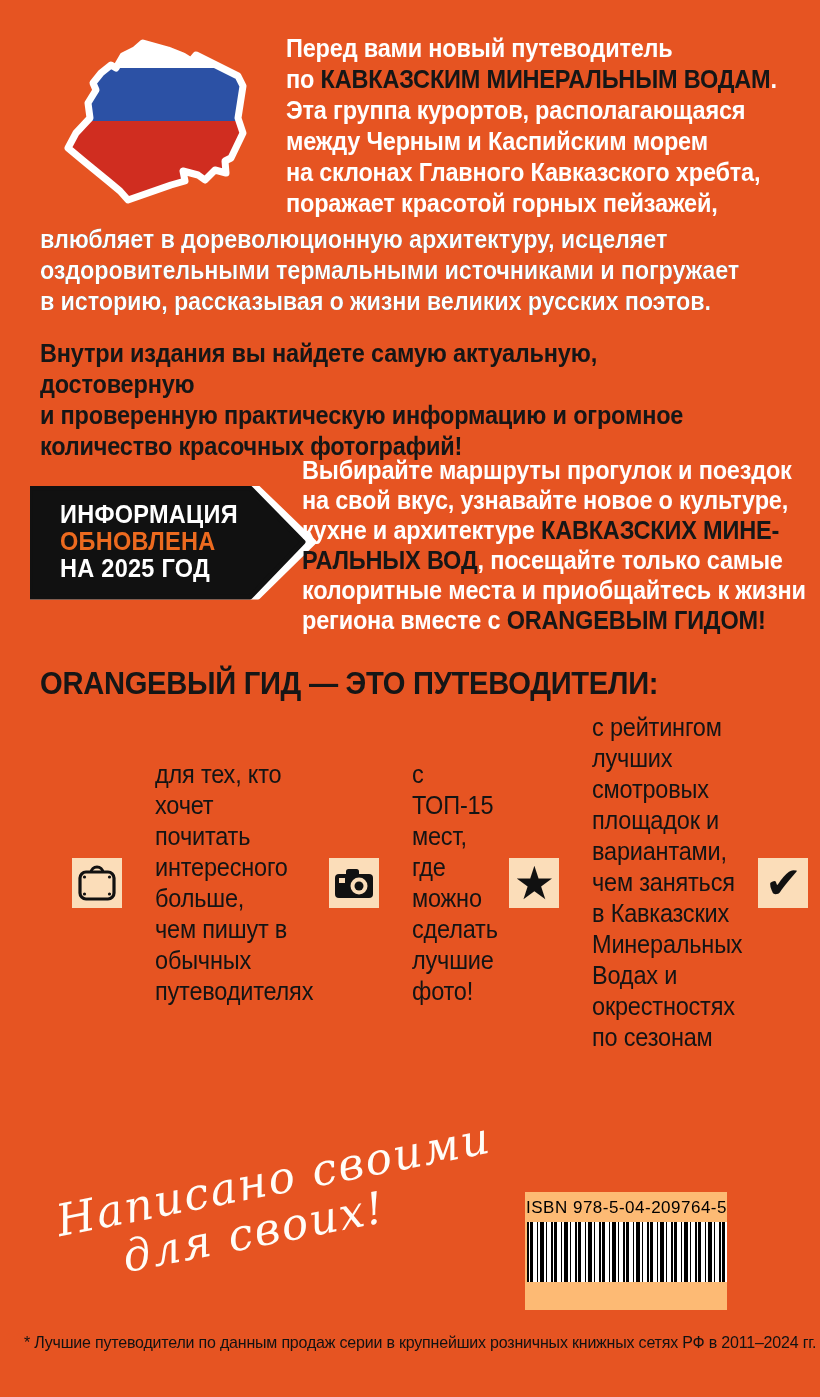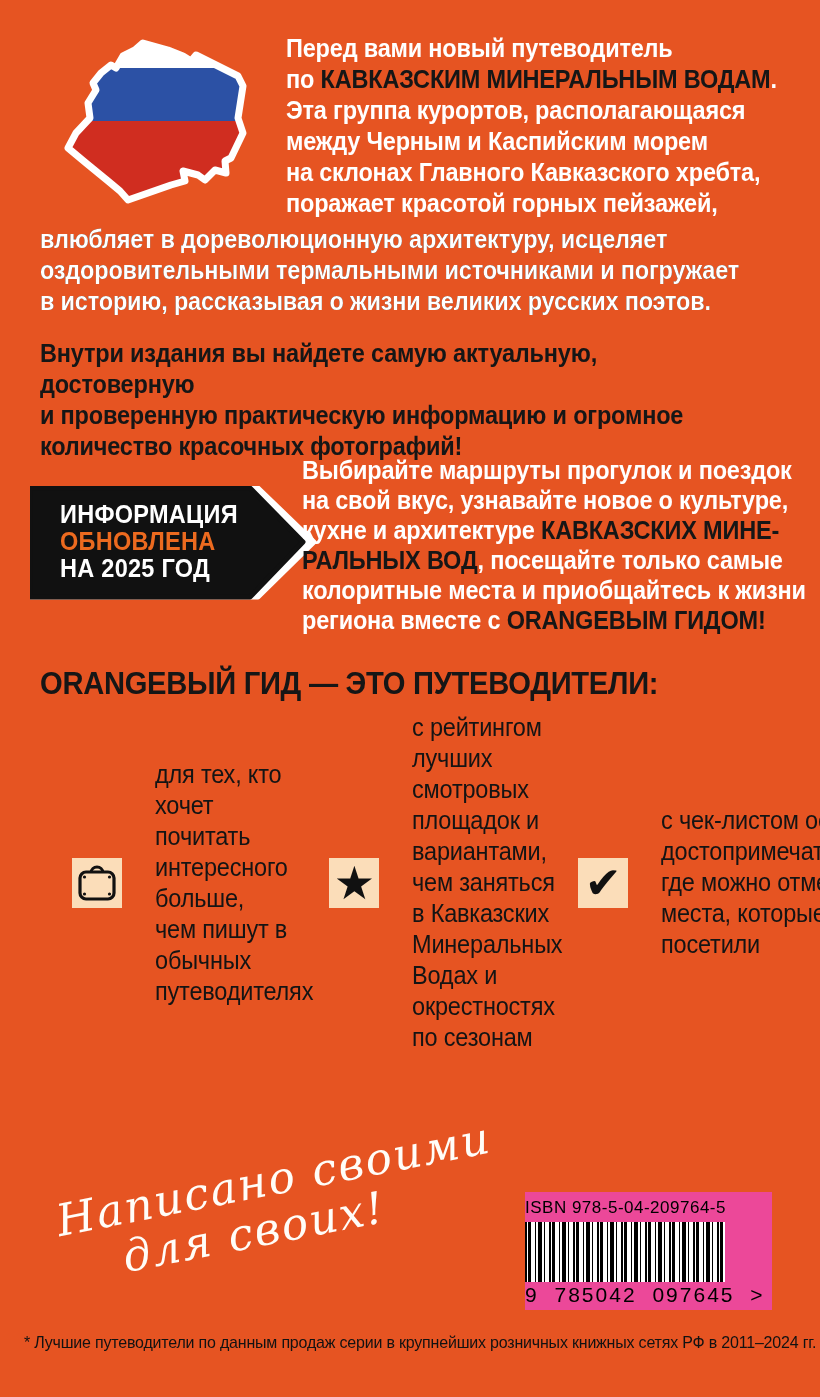--- a/index.html
+++ b/index.html
@@ -31,22 +31,22 @@
   .feature-row{display:flex;align-items:center;}
   .feature-icon{flex:none;width:50px;height:50px;background:#FBDDB9;display:flex;align-items:center;justify-content:center;}
   .feature-glyph{font-size:46px;line-height:50px;color:#111;font-family:"DejaVu Sans",sans-serif;}
   .feature-glyph.check{font-size:44px;font-weight:bold;}
   .feature-text{margin-left:33px;white-space:pre-line;font-size:25px;line-height:31px;color:#141414;letter-spacing:-0.2px;}
   
   .signature{position:absolute;left:52px;top:1196px;transform:rotate(-11deg);transform-origin:0 0;
     color:#FFFDF8;font-family:"DejaVu Serif",serif;font-style:italic;font-size:44px;line-height:52px;letter-spacing:2px;}
   .signature .line2{margin-left:58px;margin-top:-4px;}
   
-  .barcode-box{position:absolute;left:525px;top:1192px;width:247px;height:118px;background:#ec4899;
-    display:flex;flex-direction:column;align-items:flex-start;box-sizing:border-box;padding-top:6px;}
+  .barcode-box{position:absolute;left:525px;top:1192px;width:202px;height:118px;background:#fdba74;
+    display:flex;flex-direction:column;align-items:flex-end;box-sizing:border-box;padding-top:6px;}
   .isbn-label{font-size:17px;color:#000;letter-spacing:0.5px;white-space:nowrap;}
   .bars{width:200px;height:60px;margin-top:4px;
     background:repeating-linear-gradient(90deg,#000 0 2px,#fff 2px 3px,#000 3px 6px,#fff 6px 10px,#000 10px 11px,#fff 11px 13px,#000 13px 17px,#fff 17px 19px,#000 19px 20px,#fff 20px 24px);}
   .barcode-digits{font-size:21px;color:#000;margin-top:1px;letter-spacing:2px;word-spacing:8px;white-space:nowrap;}
   
   .footnote{position:absolute;left:24px;top:1333px;font-size:17px;color:#121212;white-space:nowrap;letter-spacing:-0.2px;}
 </style>
 </head>
 <body>
 
@@ -122,20 +122,32 @@
             <circle cx="37.5" cy="36" r="1.6" fill="#111"></circle>
         </svg>
       </div>
       <div class="feature-text condensed">для тех, кто хочет почитать интересного больше,
 чем пишут в обычных путеводителях</div>
     </div>
 
 
 
 
+    <div class="feature-row">
+      <div class="feature-icon">
+        <svg width="50" height="50" viewBox="0 0 50 50">
+          <rect x="17" y="11" width="13" height="8" rx="2.5" fill="#111"></rect>
+          <rect x="6" y="16" width="38" height="24" rx="4" fill="#111"></rect>
+          <circle cx="30" cy="28" r="8.5" fill="#FBDDB9"></circle>
+          <circle cx="30" cy="28" r="4.5" fill="#111"></circle>
+          <rect x="10" y="20" width="6" height="5" fill="#FBDDB9"></rect>
+        </svg>
+      </div>
+      <div class="feature-text condensed">с ТОП-15 мест, где можно сделать лучшие фото!</div>
+    </div>
 
     <div class="feature-row">
       <div class="feature-icon">
         <span class="feature-glyph">★</span>
       </div>
       <div class="feature-text condensed">с рейтингом лучших смотровых площадок и вариантами,
 чем заняться в Кавказских Минеральных Водах и
 окрестностях по сезонам</div>
     </div>
 
@@ -150,18 +162,17 @@
   </div>
 
   <div class="signature">
     <div class="line1">Написано своими</div>
     <div class="line2">для своих!</div>
   </div>
 
   <div class="barcode-box">
     <div class="isbn-label">ISBN 978-5-04-209764-5</div>
     <div class="bars"></div>
-    <div class="barcode-digits">9 785042 097645 &gt;</div>
   </div>
 
   <div class="footnote condensed">* Лучшие путеводители по данным продаж серии в крупнейших розничных книжных сетях РФ в 2011–2024 гг.</div>
 
 </div>
 
 </body></html>

